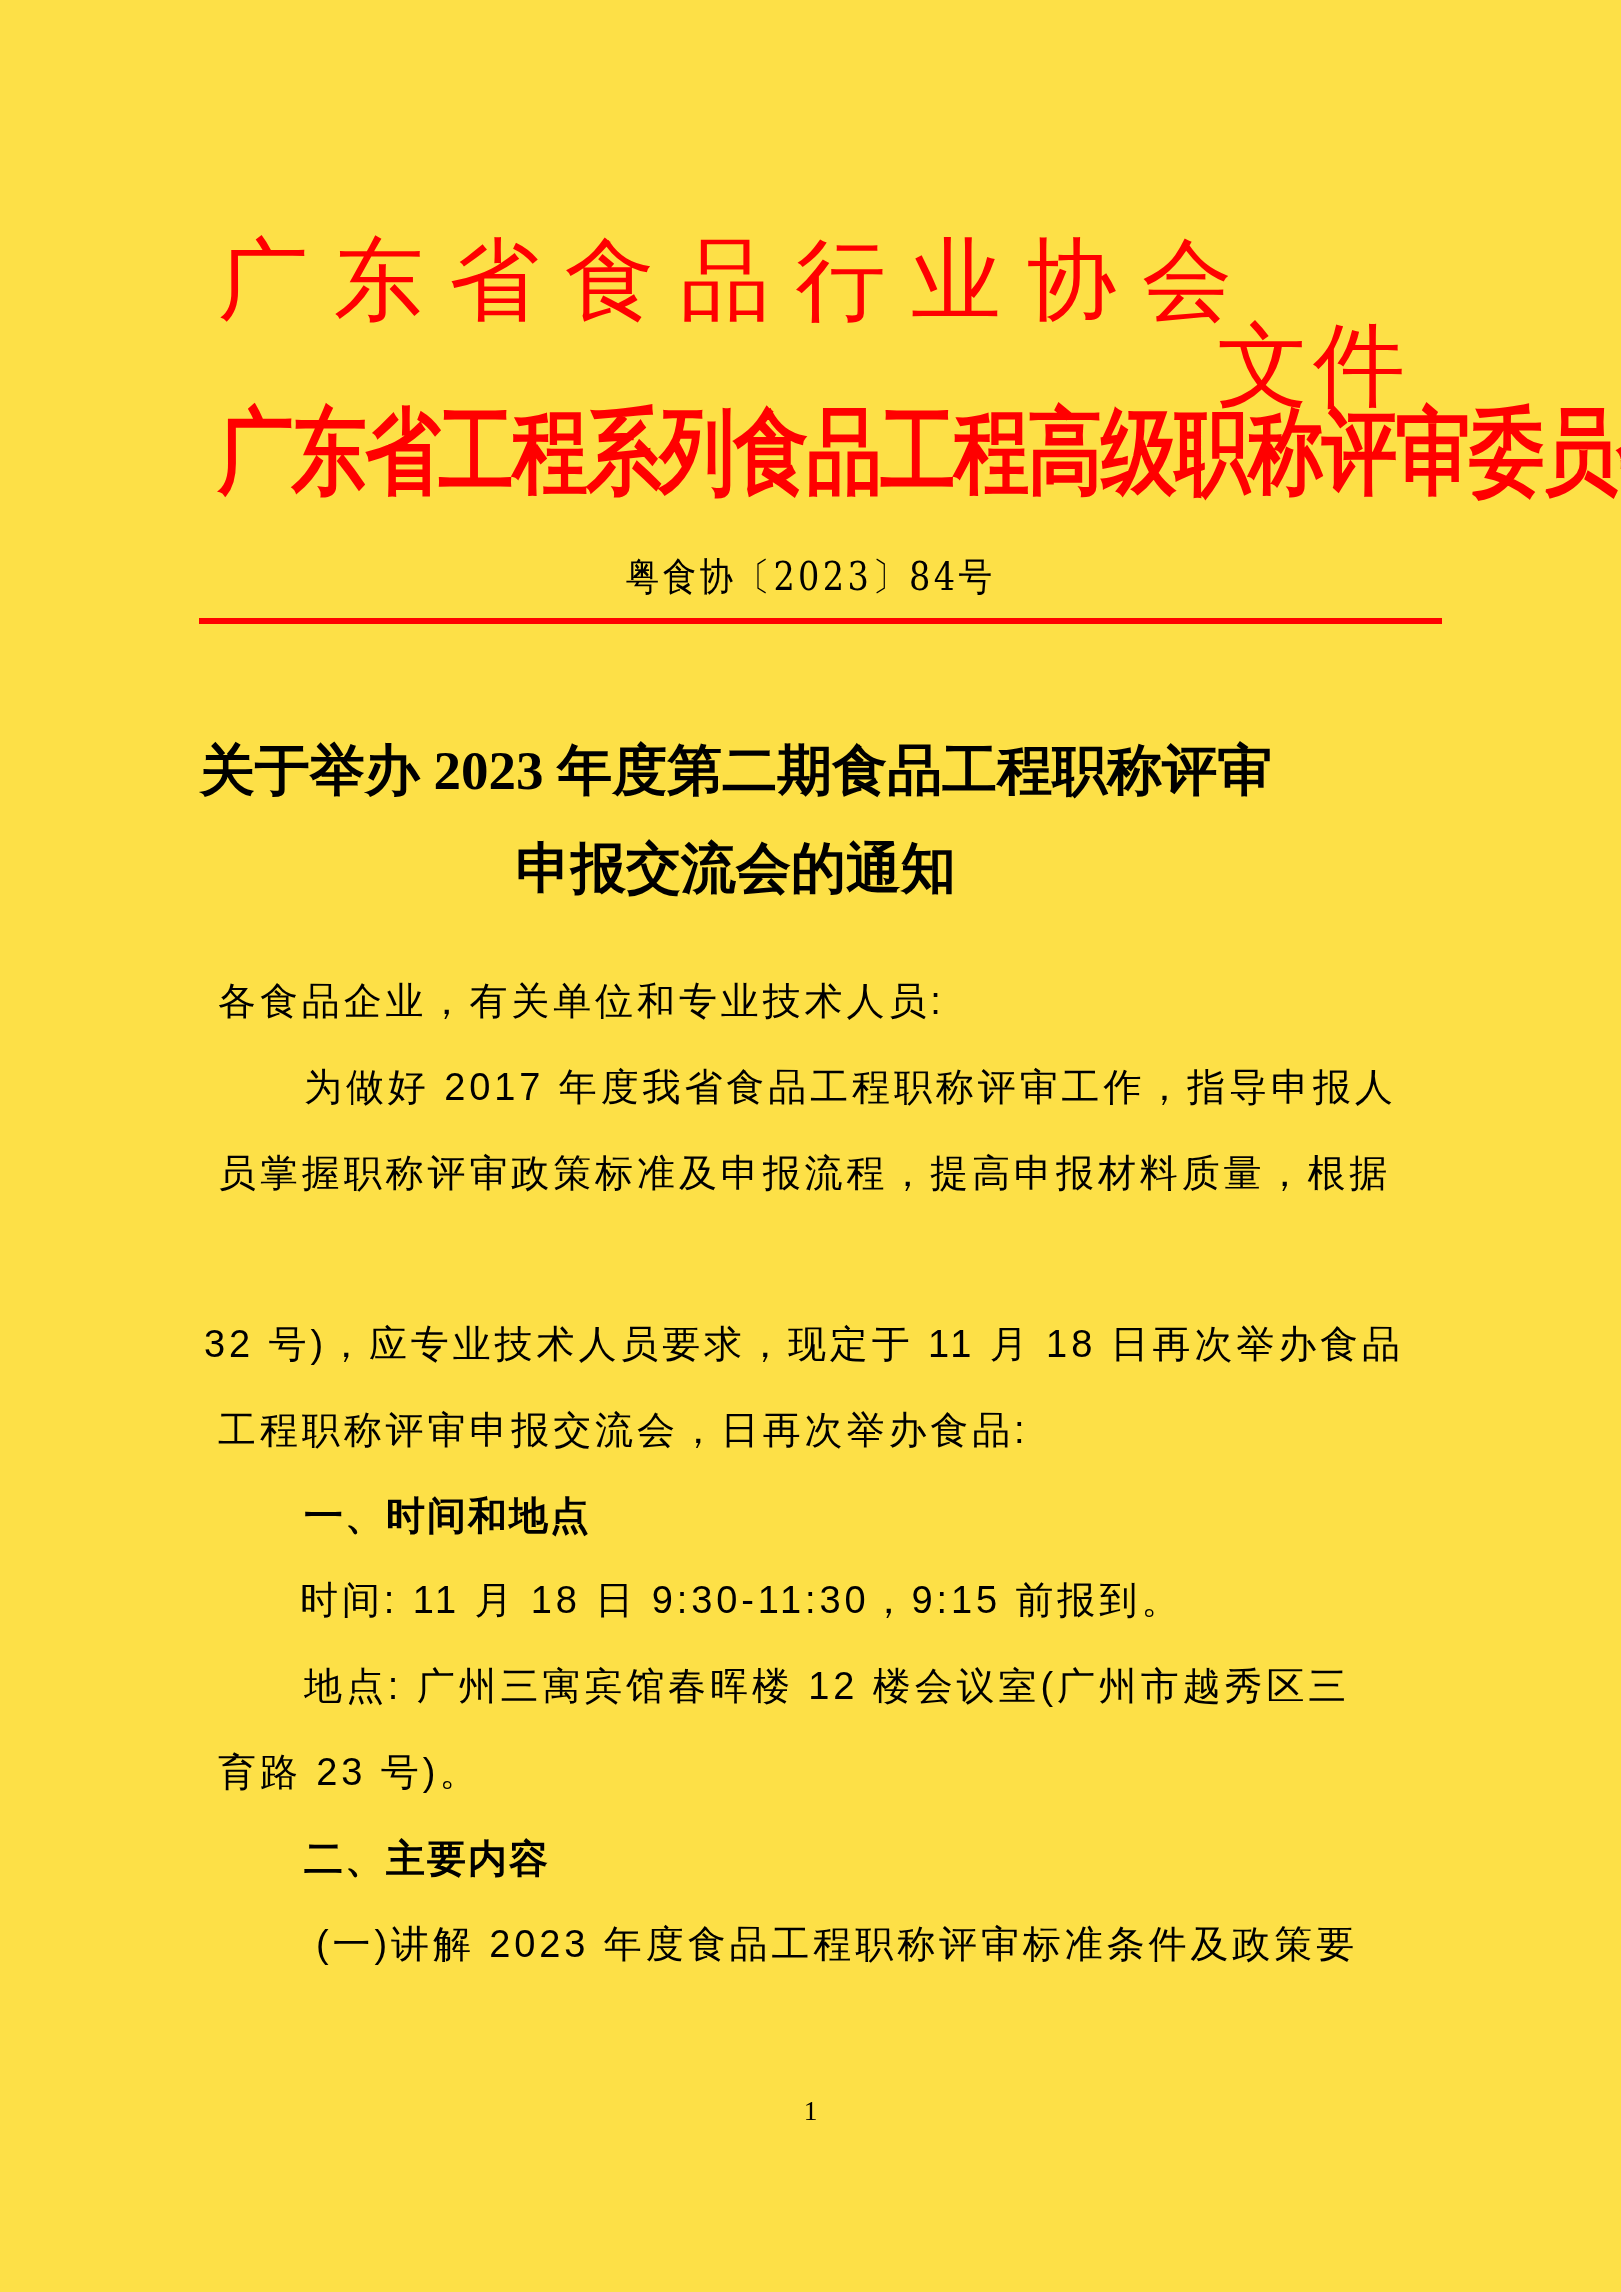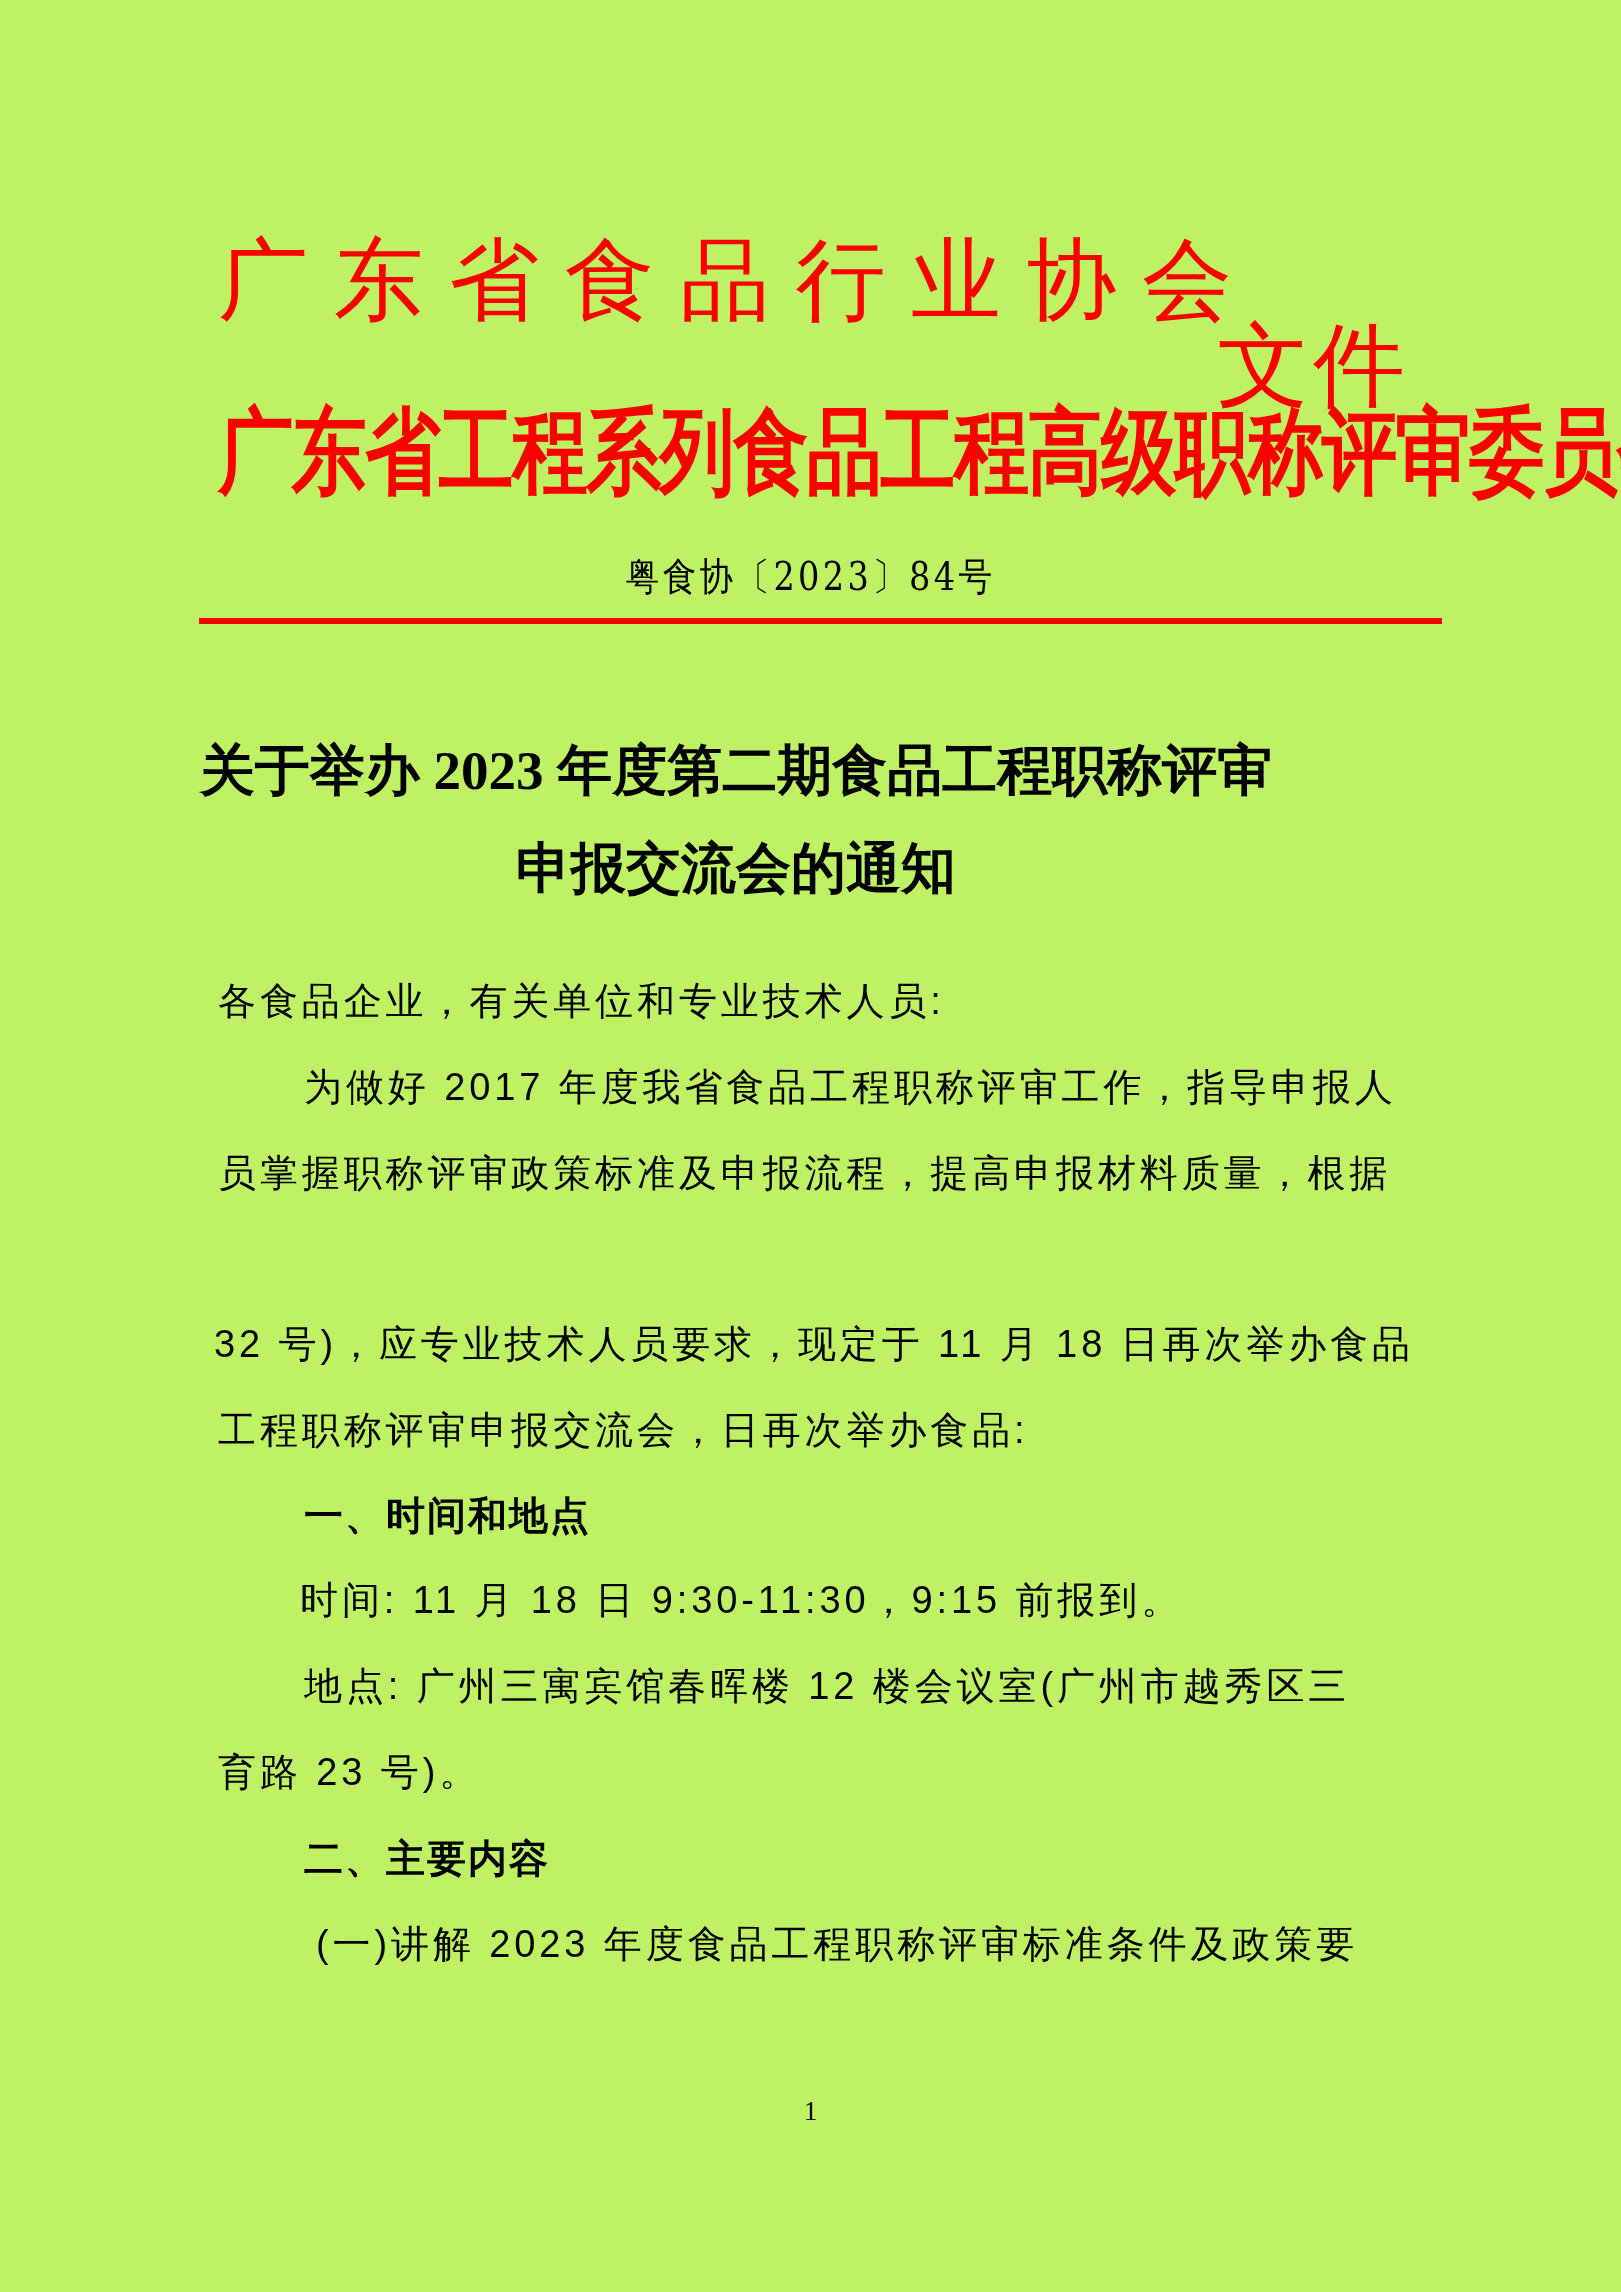--- a/index.html
+++ b/index.html
@@ -13,21 +13,21 @@
       position: relative;
       overflow: hidden;
       font-family: "DejaVu Serif", "Liberation Serif", serif;
       color: #000000;
     }
     .page {
       position: absolute;
       left: 0; top: 0;
       width: 1621px;
       height: 2293px;
-      background: #bef264;
+      background: #fde047;
     }
 
     
     .masthead-line {
       position: absolute;
       white-space: nowrap;
       color: #ff0000;
       font-family: "DejaVu Serif", "Liberation Serif", serif;
       line-height: 1;
     }
@@ -133,21 +133,21 @@
   <div class="doc-number">粤食协〔2023〕84号</div>
   <div class="red-rule"></div>
 
   <div class="title-line title-1">关于举办 2023 年度第二期食品工程职称评审</div>
   <div class="title-line title-2">申报交流会的通知</div>
 
   <div class="body-line" style="left:218px; top:982px;">各食品企业，有关单位和专业技术人员:</div>
 
   <div class="body-line" style="left:304px; top:1068px;">为做好 2017 年度我省食品工程职称评审工作，指导申报人</div>
   <div class="body-line" style="left:218px; top:1154px;">员掌握职称评审政策标准及申报流程，提高申报材料质量，根据</div>
-  <div class="body-line" style="left:214px; top:1325px;">32 号)，应专业技术人员要求，现定于 11 月 18 日再次举办食品</div>
+  <div class="body-line" style="left:204px; top:1325px;">32 号)，应专业技术人员要求，现定于 11 月 18 日再次举办食品</div>
   <div class="body-line" style="left:218px; top:1411px;">工程职称评审申报交流会，日再次举办食品:</div>
 
   <div class="heading-line" style="left:304px; top:1496px;">一、时间和地点</div>
 
   <div class="body-line" style="left:300px; top:1581px;">时间: 11 月 18 日 9:30-11:30，9:15 前报到。</div>
   <div class="body-line" style="left:304px; top:1667px;">地点: 广州三寓宾馆春晖楼 12 楼会议室(广州市越秀区三</div>
   <div class="body-line" style="left:218px; top:1753px;">育路 23 号)。</div>
 
   <div class="heading-line" style="left:304px; top:1839px;">二、主要内容</div>
 

